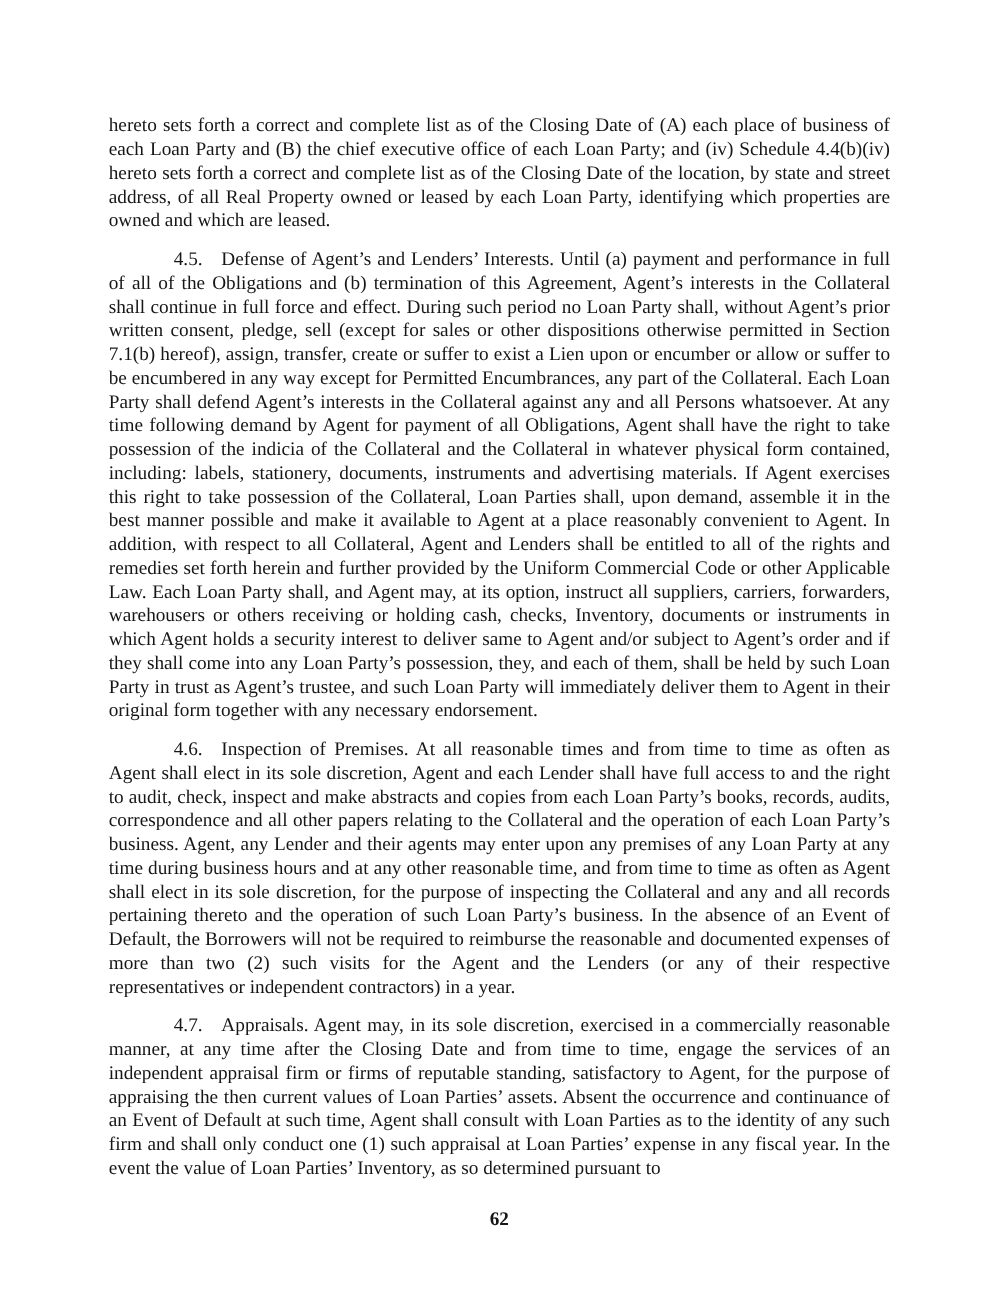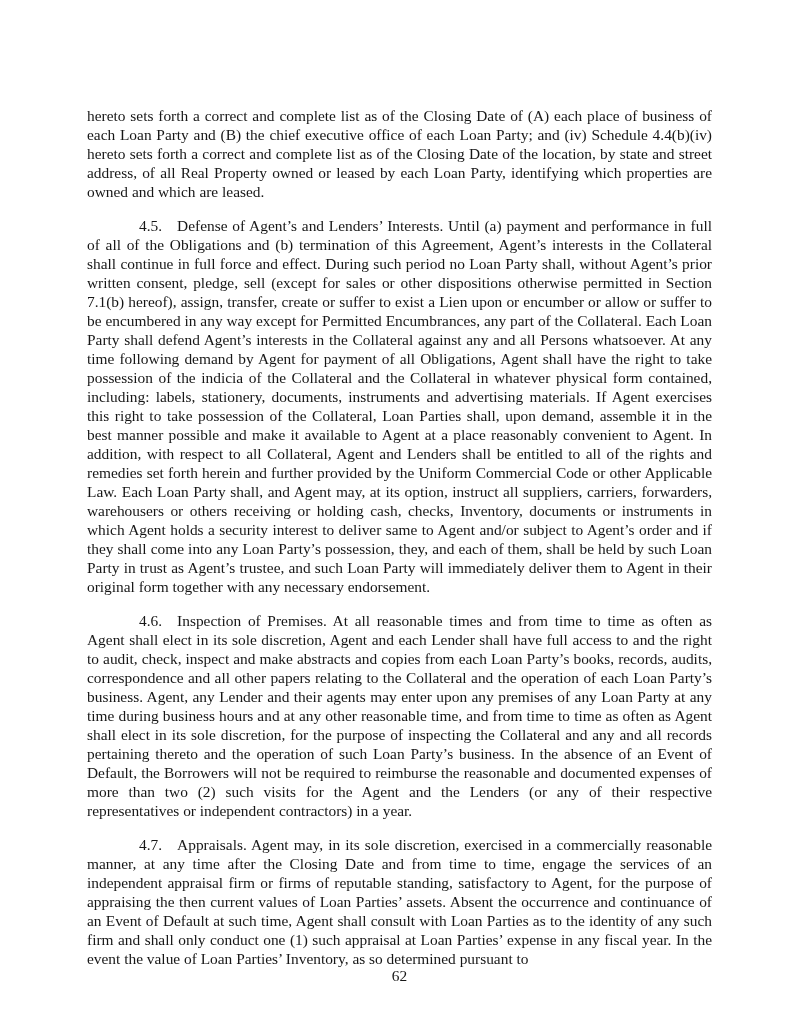--- a/index.html
+++ b/index.html
@@ -18,39 +18,40 @@
     color: #161616;
     overflow: hidden;
   }
   .content {
     position: absolute;
     left: 87px;
     top: 91px;
     width: 625px;
   }
   .para {
-    margin: 15px 0 12px 0;
+    margin: 0 0 12px 0;
     text-align: justify;
   }
   .para.section {
     text-indent: 52px;
   }
   .tab {
     display: inline-block;
     width: 15px;
   }
   .u {
   }
   .footer {
     position: absolute;
     top: 966px;
     left: 0;
     width: 799px;
     text-align: center;
     font-size: 15.4px;
+    font-weight: bold;
   }
 </style>
 </head>
 <body>
 
 <div class="page">
   <div class="content">
 
     <p class="para">
       <span>hereto sets forth a correct and complete list as of the Closing Date of (A) each place of business of each Loan Party and (B) the chief executive office of each Loan Party; and (iv) Schedule 4.4(b)(iv) hereto sets forth a correct and complete list as of the Closing Date of the location, by state and street address, of all Real Property owned or leased by each Loan Party, identifying which properties are owned and which are leased.</span>

